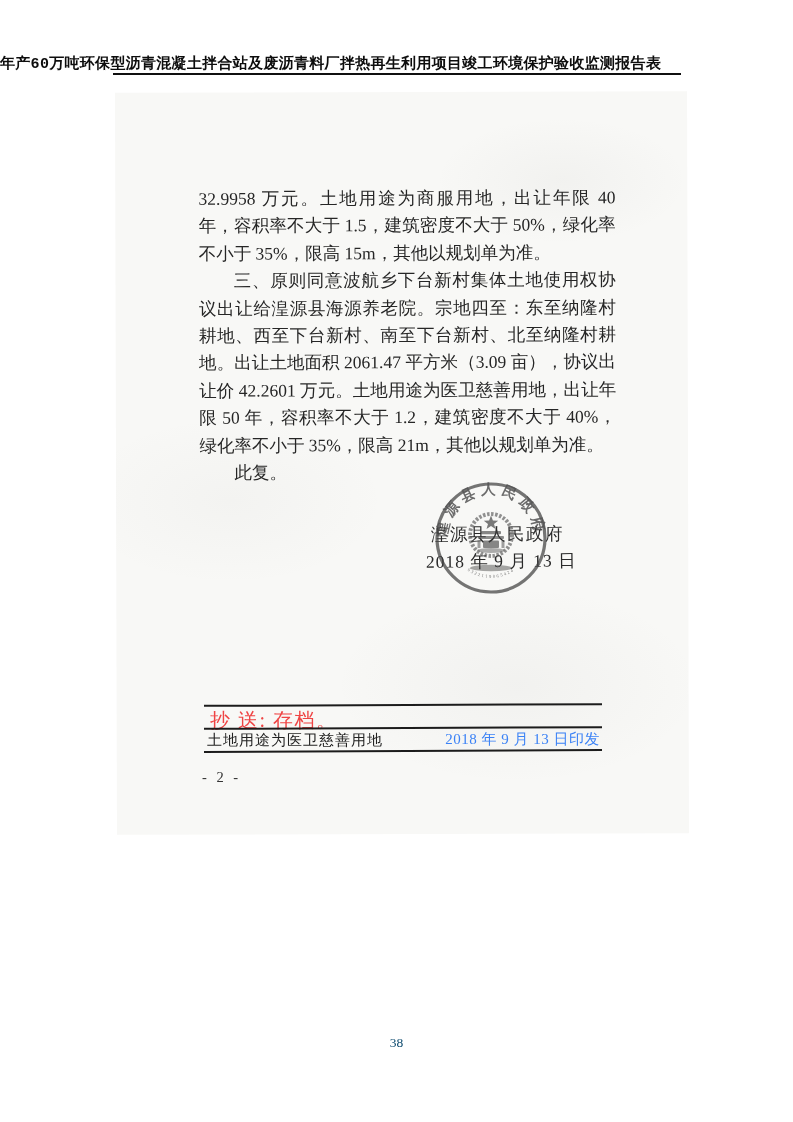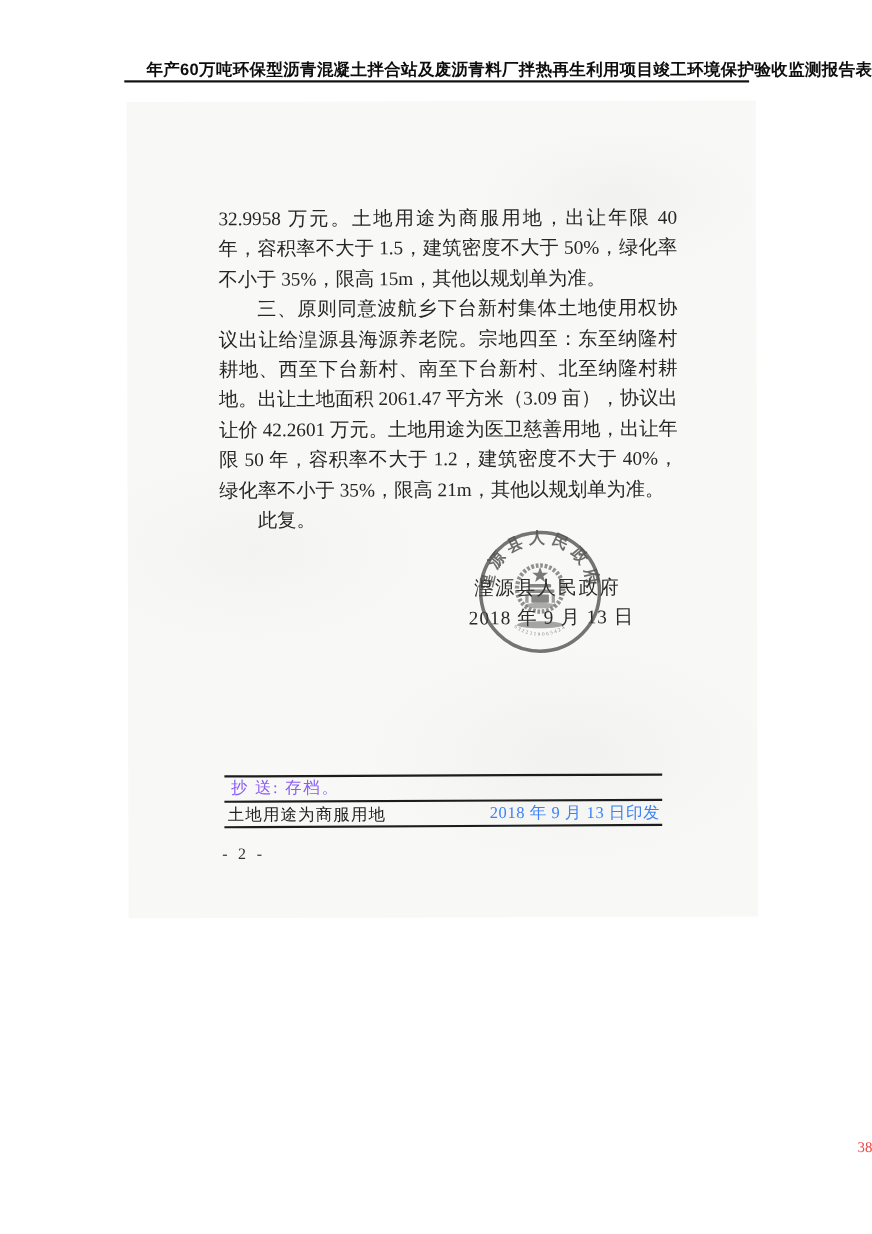--- a/index.html
+++ b/index.html
@@ -12,22 +12,22 @@
   }
   .page {
     position: absolute; left: 0; top: 0;
     width: 793px; height: 1122px;
     background: #ffffff;
   }
 
   
   .report-title {
     position: absolute; top: 54px; left: 0; width: 100%;
-    text-align: right;
-    font-family: Liberation Sans, sans-serif;
+    text-align: left;
+    font-family: Liberation Mono, monospace;
     font-weight: bold;
     font-size: 15px;
     color: #0d0d0d;
     letter-spacing: 0.3px;
   }
   .header-rule {
     position: absolute; top: 73px; left: 113px;
     width: 568px; height: 2px;
     background: #101010;
   }
@@ -75,40 +75,40 @@
   
   .foot-rule {
     position: absolute; left: 204px; width: 398px; height: 2px;
     background: #1c1c1c;
   }
   .foot-rule.r1 { top: 704px; transform: rotate(-0.25deg); }
   .foot-rule.r2 { top: 727px; transform: rotate(-0.25deg); }
   .foot-rule.r3 { top: 750px; transform: rotate(-0.3deg); }
   .cc-line {
     position: absolute; left: 210px; top: 707px;
-    font-size: 15px; color: #8b5cf6; letter-spacing: 1.5px;
+    font-size: 20px; color: #ef4444; letter-spacing: 1.5px;
   }
   .office-line {
     position: absolute; left: 207px; top: 731px;
     font-size: 15px; color: #222; letter-spacing: 1px;
   }
   .print-date {
     position: absolute; right: 193px; top: 730px;
     font-size: 15px; color: #3b82f6; letter-spacing: 0.5px;
   }
   .doc-page-num {
     position: absolute; left: 202px; top: 769px;
     font-size: 14.5px; color: #333; letter-spacing: 3px;
   }
 
   
   .report-page-num {
     position: absolute; top: 1035px; left: 0; width: 100%;
-    text-align: right;
-    font-size: 13.5px; color: #ef4444;
+    text-align: center;
+    font-size: 13.5px; color: #0c4a6e;
   }
 </style>
 </head>
 <body>
 
 <div class="page">
 
   <div class="report-title">年产60万吨环保型沥青混凝土拌合站及废沥青料厂拌热再生利用项目竣工环境保护验收监测报告表</div>
   <div class="header-rule"></div>
 
@@ -149,21 +149,21 @@
     <text font-size="4.6" fill="#4a4a4a" letter-spacing="1.6" opacity="0.8">
       <textPath href="#arcBottom" startOffset="50%" text-anchor="middle">6322119065424</textPath>
     </text>
 
     <ellipse cx="60" cy="90" rx="21" ry="3.2" fill="#383838" opacity="0.5"></ellipse>
   </svg>
 
   <div class="foot-rule r1"></div>
   <div class="cc-line">抄 送: 存档。</div>
   <div class="foot-rule r2"></div>
-  <div class="office-line">土地用途为商服用地</div>
+  <div class="office-line">土地用途为医卫慈善用地</div>
   <div class="print-date">2018 年 9 月 13 日印发</div>
   <div class="foot-rule r3"></div>
 
   <div class="doc-page-num">- 2 -</div>
 
   <div class="report-page-num">38</div>
 
 </div>
 
 </body></html>

